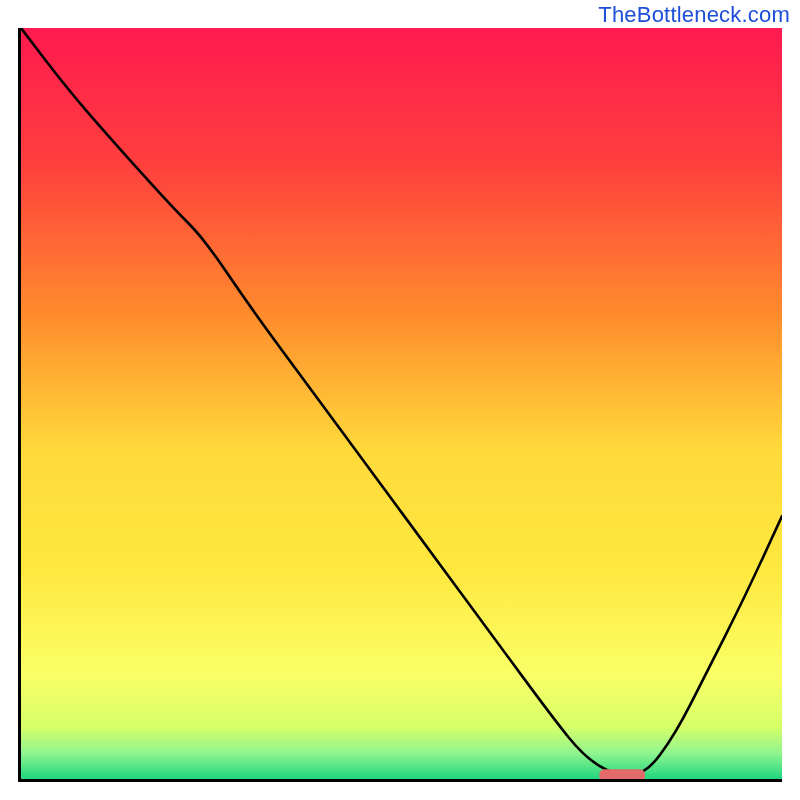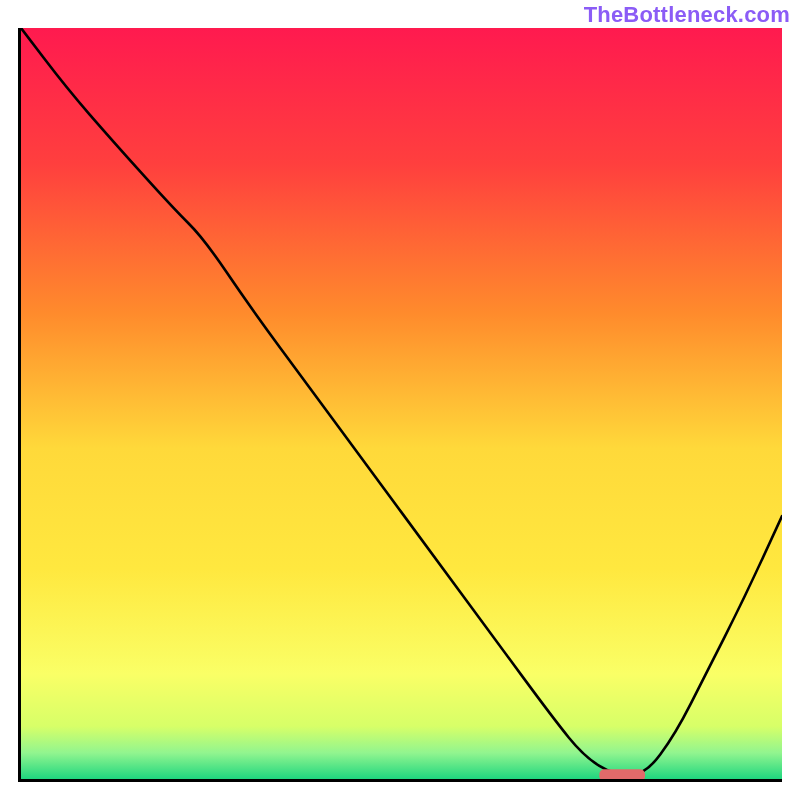--- a/index.html
+++ b/index.html
@@ -13,22 +13,22 @@
   .wrap {
     position: relative;
     width: 800px;
     height: 800px;
   }
   .watermark {
     position: absolute;
     top: 2px;
     right: 10px;
     font-size: 22px;
-    font-weight: 700;
-    color: #8b5cf6;
+    font-weight: 400;
+    color: #1d4ed8;
     letter-spacing: 0.2px;
     user-select: none;
   }
   .plot {
     position: absolute;
     left: 18px;
     top: 28px;
     width: 764px;
     height: 754px;
     border-left: 3px solid #000;

